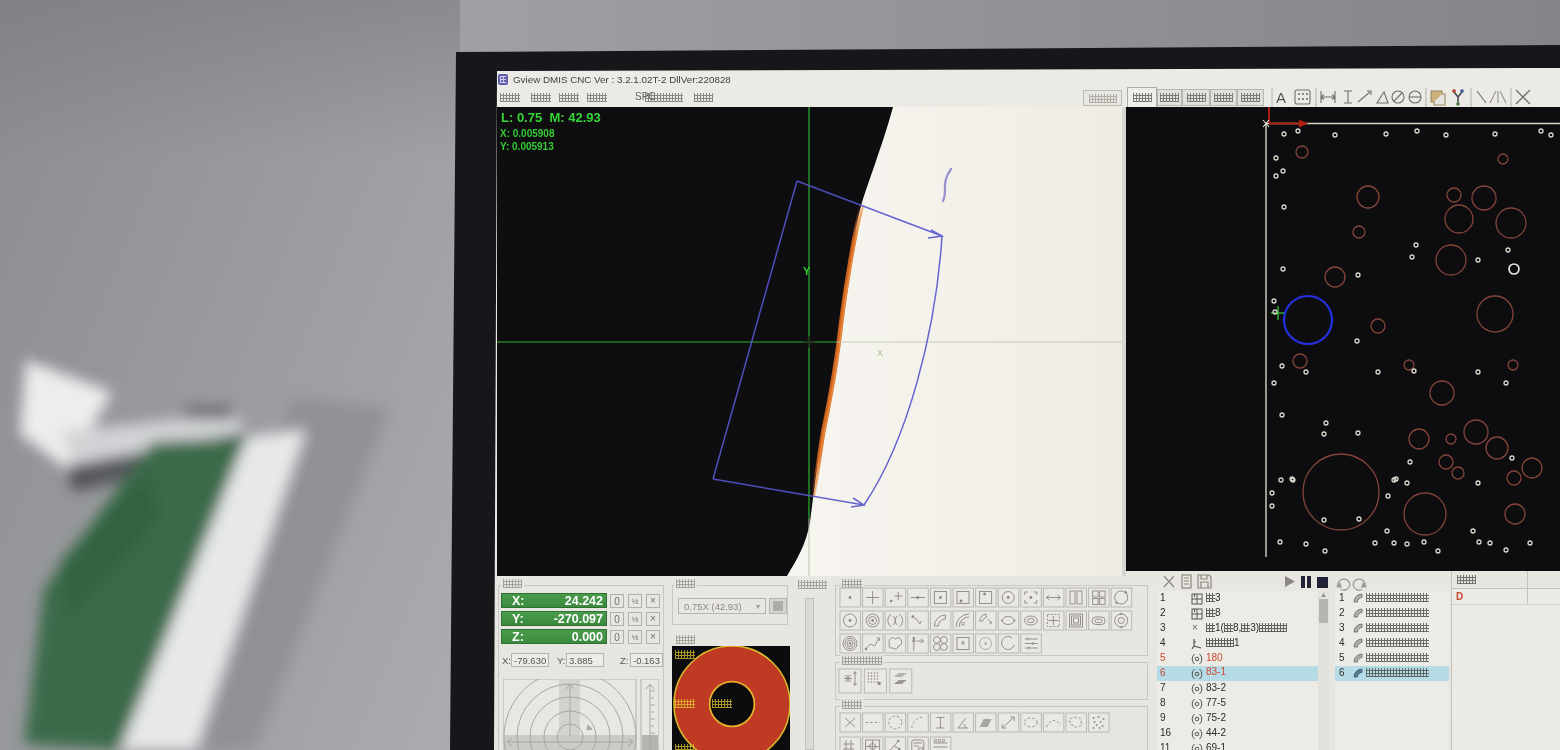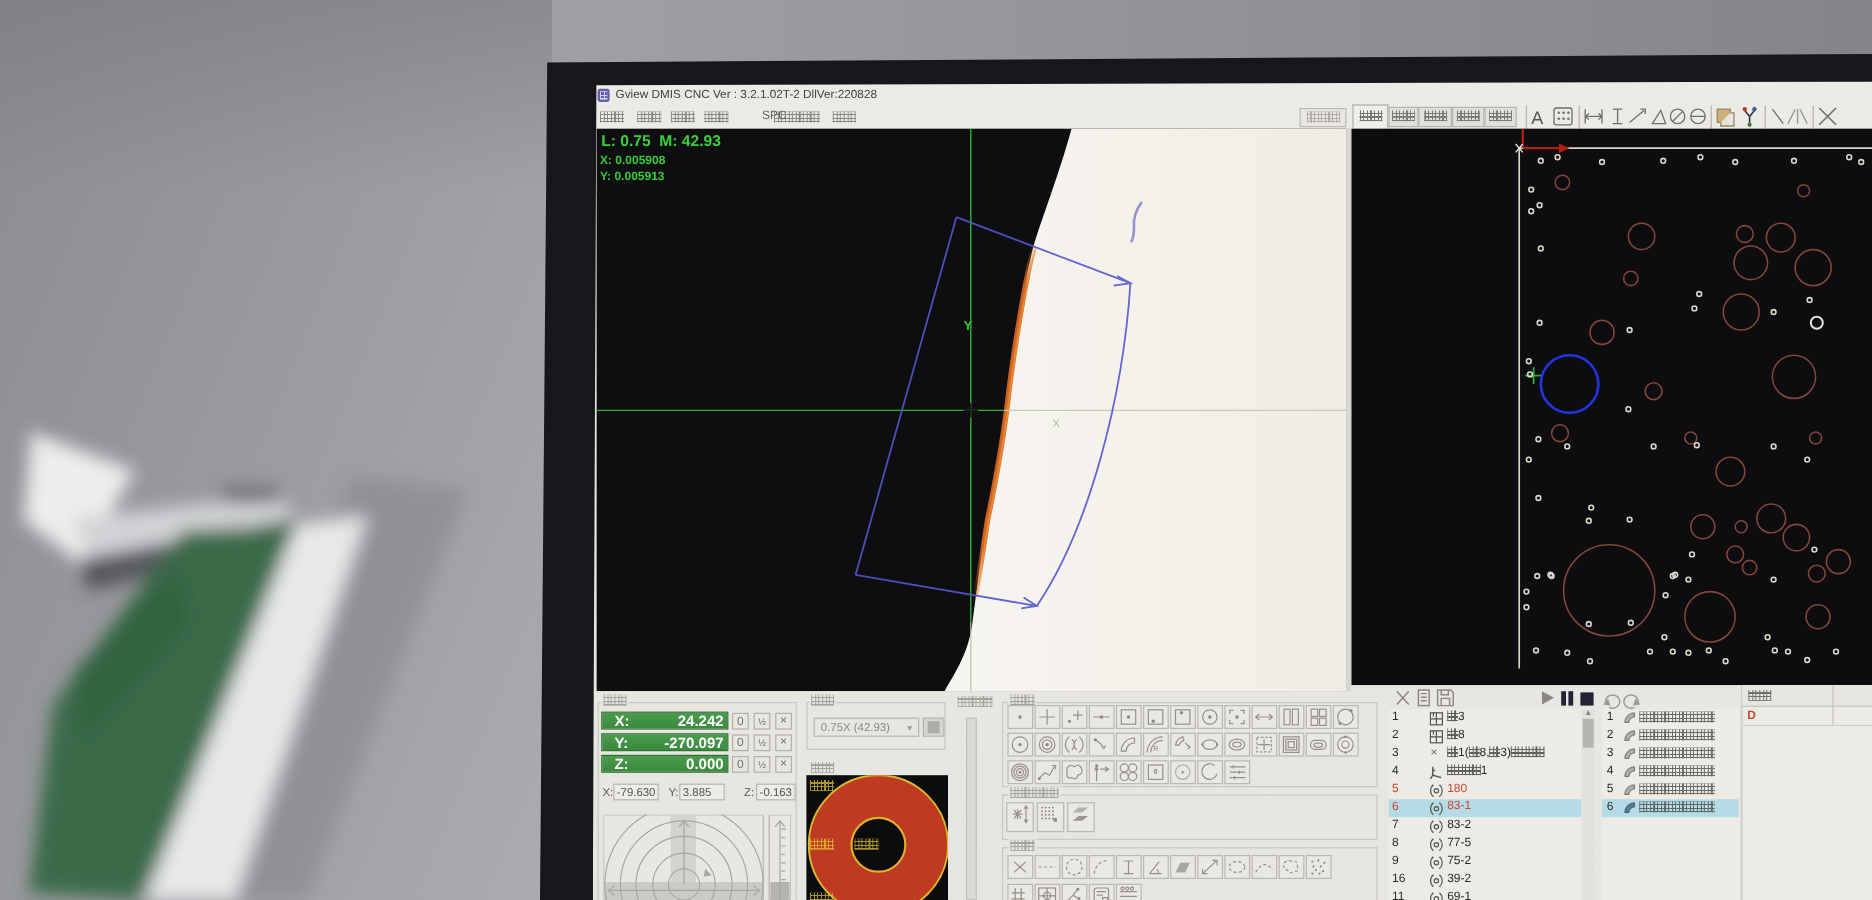--- a/index.html
+++ b/index.html
@@ -731,21 +731,21 @@
       <span style="position:absolute;left:49px;top:1px">75-2</span>
     </div>
     <div style="position:absolute;left:0;top:135px;width:161px;height:15px;color:#2b2b28">
       <span style="position:absolute;left:3px;top:1px;color:#2b2b28">16</span>
       <span style="position:absolute;left:34px;top:1px;width:14px;height:13px">
         <svg width="14" height="12" viewBox="0 0 14 12" style="position:absolute;left:-1px;top:1px">
           <path d="M4.5,1 a6.5,6.5 0 0 0 0,10 M9.5,1 a6.5,6.5 0 0 1 0,10" stroke="#55544e" fill="none" stroke-width="1"></path>
           <circle cx="7" cy="6" r="1.8" stroke="#55544e" fill="none" stroke-width="1"></circle>
         </svg>
       </span>
-      <span style="position:absolute;left:49px;top:1px">39-2</span>
+      <span style="position:absolute;left:49px;top:1px">44-2</span>
     </div>
     <div style="position:absolute;left:0;top:150px;width:161px;height:15px;color:#2b2b28">
       <span style="position:absolute;left:3px;top:1px;color:#2b2b28">11</span>
       <span style="position:absolute;left:34px;top:1px;width:14px;height:13px">
         <svg width="14" height="12" viewBox="0 0 14 12" style="position:absolute;left:-1px;top:1px">
           <path d="M4.5,1 a6.5,6.5 0 0 0 0,10 M9.5,1 a6.5,6.5 0 0 1 0,10" stroke="#55544e" fill="none" stroke-width="1"></path>
           <circle cx="7" cy="6" r="1.8" stroke="#55544e" fill="none" stroke-width="1"></circle>
         </svg>
       </span>
       <span style="position:absolute;left:49px;top:1px">69-1</span>

